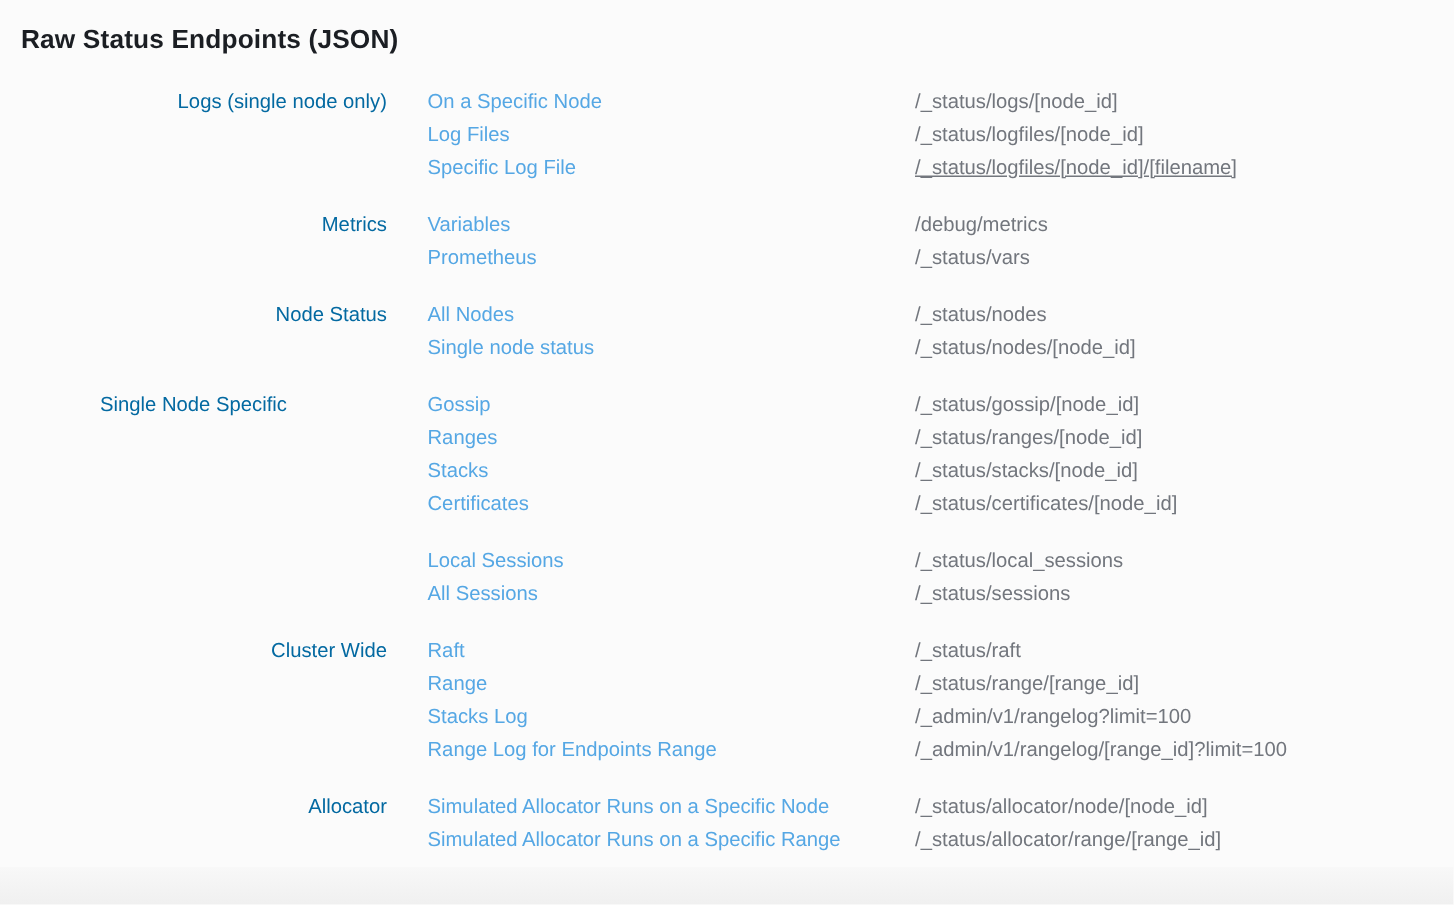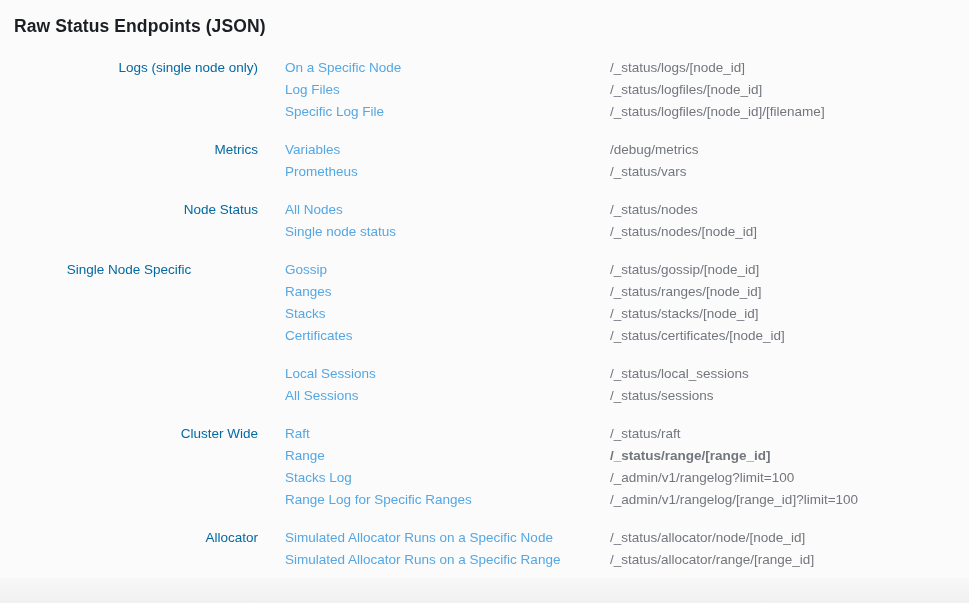--- a/index.html
+++ b/index.html
@@ -70,21 +70,21 @@
 <h1 class="page-title">Raw Status Endpoints (JSON)</h1>
 
 <div class="endpoints-table" id="endpoints-table">
     <div class="group">
       <div class="cell cat-cell" style="grid-row: 1;">Logs (single node only)</div>
       <div class="cell link-cell" style="grid-row: 1;"><a href="#">On a Specific Node</a></div>
       <div class="cell path-cell" style="grid-row: 1;">/_status/logs/[node_id]</div>
       <div class="cell link-cell" style="grid-row: 2;"><a href="#">Log Files</a></div>
       <div class="cell path-cell" style="grid-row: 2;">/_status/logfiles/[node_id]</div>
       <div class="cell link-cell" style="grid-row: 3;"><a href="#">Specific Log File</a></div>
-      <div class="cell path-cell" style="grid-row: 3;">/_status/logfiles/[node_id]/[filename]</div>
+      <div class="cell path-cell" style="grid-row: 3; text-decoration: underline;">/_status/logfiles/[node_id]/[filename]</div>
     </div>
     <div class="group">
       <div class="cell cat-cell" style="grid-row: 1;">Metrics</div>
       <div class="cell link-cell" style="grid-row: 1;"><a href="#">Variables</a></div>
       <div class="cell path-cell" style="grid-row: 1;">/debug/metrics</div>
       <div class="cell link-cell" style="grid-row: 2;"><a href="#">Prometheus</a></div>
       <div class="cell path-cell" style="grid-row: 2;">/_status/vars</div>
     </div>
     <div class="group">
       <div class="cell cat-cell" style="grid-row: 1;">Node Status</div>
@@ -108,24 +108,24 @@
       <div class="cell link-cell" style="grid-row: 1;"><a href="#">Local Sessions</a></div>
       <div class="cell path-cell" style="grid-row: 1;">/_status/local_sessions</div>
       <div class="cell link-cell" style="grid-row: 2;"><a href="#">All Sessions</a></div>
       <div class="cell path-cell" style="grid-row: 2;">/_status/sessions</div>
     </div>
     <div class="group">
       <div class="cell cat-cell" style="grid-row: 1;">Cluster Wide</div>
       <div class="cell link-cell" style="grid-row: 1;"><a href="#">Raft</a></div>
       <div class="cell path-cell" style="grid-row: 1;">/_status/raft</div>
       <div class="cell link-cell" style="grid-row: 2;"><a href="#">Range</a></div>
-      <div class="cell path-cell" style="grid-row: 2; font-weight: bold;">/_status/range/[range_id]</div>
+      <div class="cell path-cell" style="grid-row: 2;">/_status/range/[range_id]</div>
       <div class="cell link-cell" style="grid-row: 3;"><a href="#">Stacks Log</a></div>
       <div class="cell path-cell" style="grid-row: 3;">/_admin/v1/rangelog?limit=100</div>
-      <div class="cell link-cell" style="grid-row: 4;"><a href="#">Range Log for Specific Ranges</a></div>
+      <div class="cell link-cell" style="grid-row: 4;"><a href="#">Range Log for Endpoints Range</a></div>
       <div class="cell path-cell" style="grid-row: 4;">/_admin/v1/rangelog/[range_id]?limit=100</div>
     </div>
     <div class="group">
       <div class="cell cat-cell" style="grid-row: 1;">Allocator</div>
       <div class="cell link-cell" style="grid-row: 1;"><a href="#">Simulated Allocator Runs on a Specific Node</a></div>
       <div class="cell path-cell" style="grid-row: 1;">/_status/allocator/node/[node_id]</div>
       <div class="cell link-cell" style="grid-row: 2;"><a href="#">Simulated Allocator Runs on a Specific Range</a></div>
       <div class="cell path-cell" style="grid-row: 2;">/_status/allocator/range/[range_id]</div>
     </div>
   </div>

